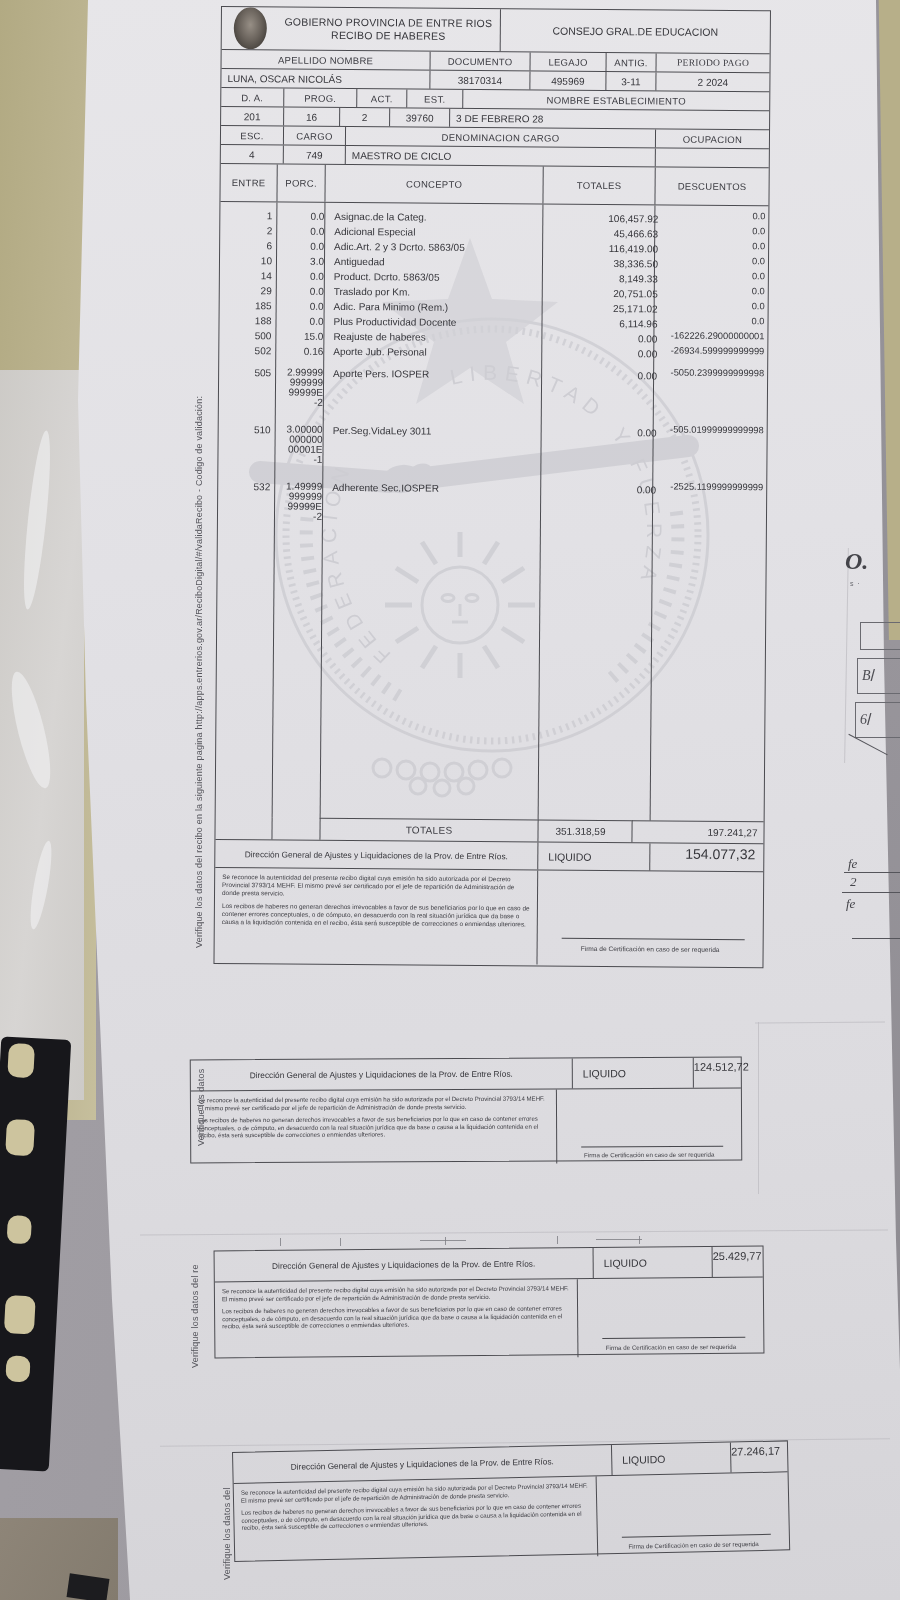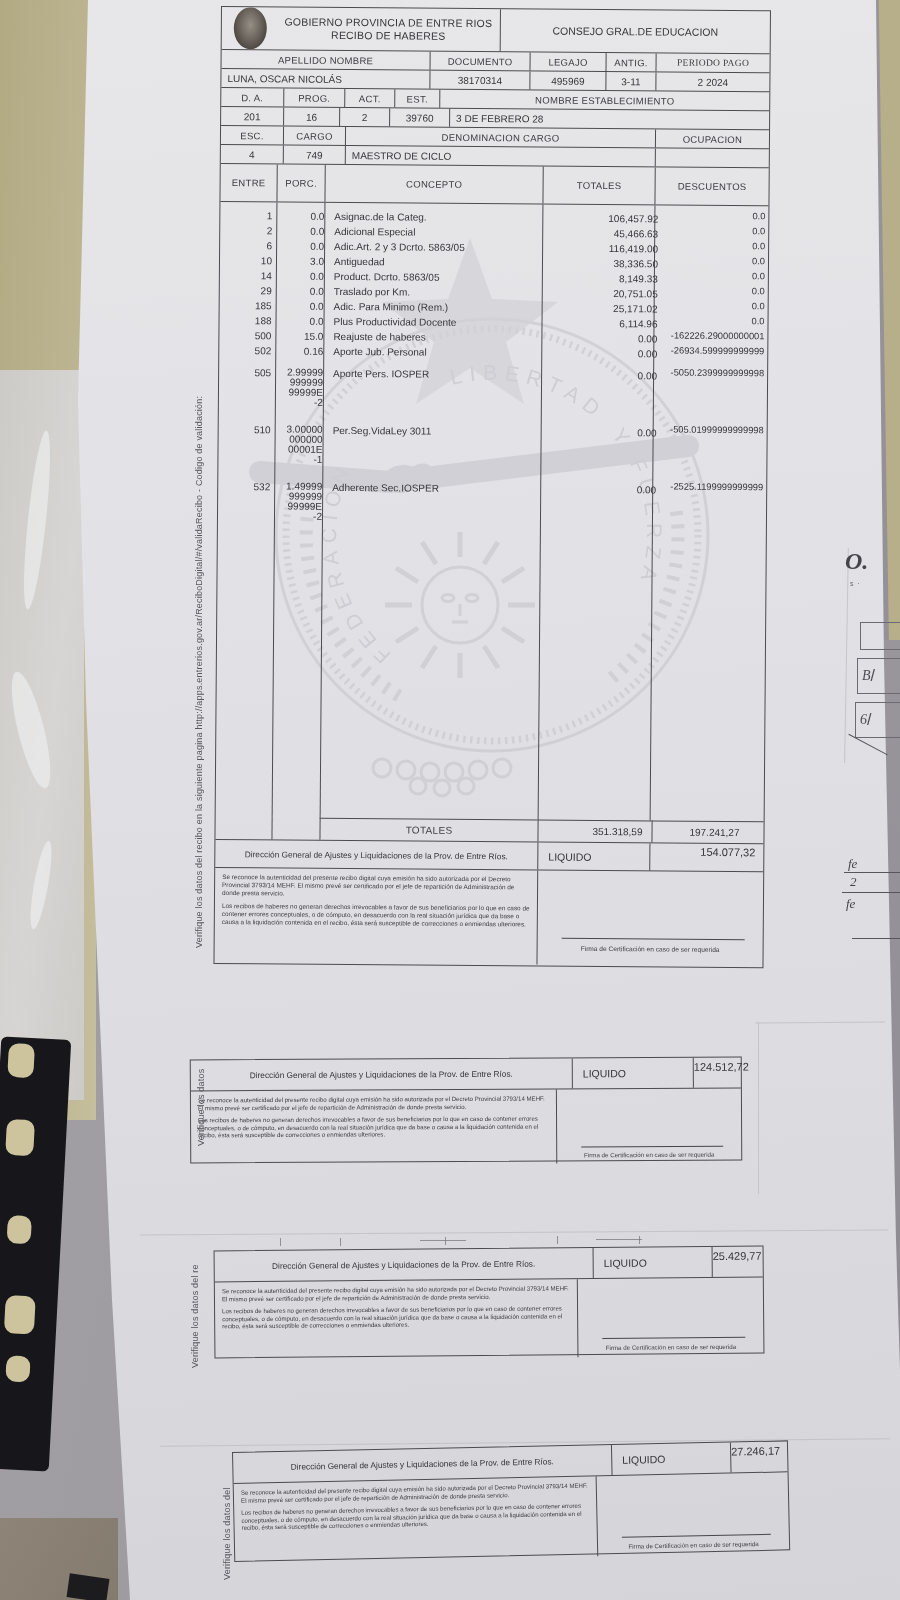--- a/index.html
+++ b/index.html
@@ -182,23 +182,23 @@
     <div class="r" style="height:19px;">
       <div class="c first val left" style="width:208px;">LUNA, OSCAR NICOLÁS</div>
       <div class="c val" style="width:100px;">38170314</div>
       <div class="c val" style="width:76px;">495969</div>
       <div class="c val" style="width:50px;">3-11</div>
       <div class="c val" style="flex:1;">2 2024</div>
     </div>
 
     <div class="r" style="height:19px;">
       <div class="c first lbl" style="width:62px;">D. A.</div>
-      <div class="c lbl" style="width:61px;">PROG.</div>
+      <div class="c lbl" style="width:73px;">PROG.</div>
       <div class="c lbl" style="width:50px;">ACT.</div>
-      <div class="c lbl" style="width:45px;">EST.</div>
+      <div class="c lbl" style="width:56px;">EST.</div>
       <div class="c lbl" style="flex:1;">NOMBRE ESTABLECIMIENTO</div>
     </div>
     <div class="r" style="height:19px;">
       <div class="c first val" style="width:62px;">201</div>
       <div class="c val" style="width:56px;">16</div>
       <div class="c val" style="width:50px;">2</div>
       <div class="c val" style="width:60px;">39760</div>
       <div class="c val left" style="flex:1;">3 DE FEBRERO 28</div>
     </div>
 
@@ -320,28 +320,28 @@
             <span class="dc-hab">0.00</span>
             <span class="dc-desc">-2525.1199999999999</span>
           </div>
       </div>
     </div>
 
     <div class="r first" style="height:22px;">
       <div class="c first" style="width:56px;"></div>
       <div class="c" style="width:48px;"></div>
       <div class="c lbl" style="width:218px;border-top:1.4px solid var(--ln);font-size:10px;">TOTALES</div>
-      <div class="c val" style="width:114px;border-top:1.4px solid var(--ln);justify-content:flex-end;padding-right:9px;">351.318,59</div>
-      <div class="c val" style="flex:1;border-top:1.4px solid var(--ln);justify-content:flex-end;padding-right:24px;">197.241,27</div>
+      <div class="c val" style="width:94px;border-top:1.4px solid var(--ln);justify-content:flex-end;padding-right:26px;">351.318,59</div>
+      <div class="c val" style="flex:1;border-top:1.4px solid var(--ln);justify-content:flex-end;padding-right:6px;">197.241,27</div>
     </div>
 
     <div class="r" style="height:28px;">
       <div class="c first val" style="width:322px;font-size:8.3px;">Dirección General de Ajustes y Liquidaciones de la Prov. de Entre Ríos.</div>
       <div class="c val" style="width:112px;justify-content:flex-start;padding-left:10px;font-size:10.5px;">LIQUIDO</div>
-      <div class="c" style="flex:1;text-align:right;padding:2px 8px 0 0;font-size:11px;">154.077,32</div>
+      <div class="c" style="flex:1;text-align:right;padding:2px 8px 0 0;font-size:14px;">154.077,32</div>
     </div>
 
     <div class="r" style="height:95px;">
       <div class="c first legaltxt" style="width:322px;">
         <p>Se reconoce la autenticidad del presente recibo digital cuya emisión ha sido autorizada por el Decreto Provincial 3793/14 MEHF. El mismo prevé ser certificado por el jefe de repartición de Administración de donde presta servicio.</p>
         <p>Los recibos de haberes no generan derechos irrevocables a favor de sus beneficiarios por lo que en caso de contener errores conceptuales, o de cómputo, en desacuerdo con la real situación jurídica que da base o causa a la liquidación contenida en el recibo, ésta será susceptible de correcciones o enmiendas ulteriores.</p>
       </div>
       <div class="c sig" style="flex:1;">
         <div class="sigline" style="bottom:26px;"></div>
         <div class="sigcap" style="bottom:13px;">Firma de Certificación en caso de ser requerida</div>

